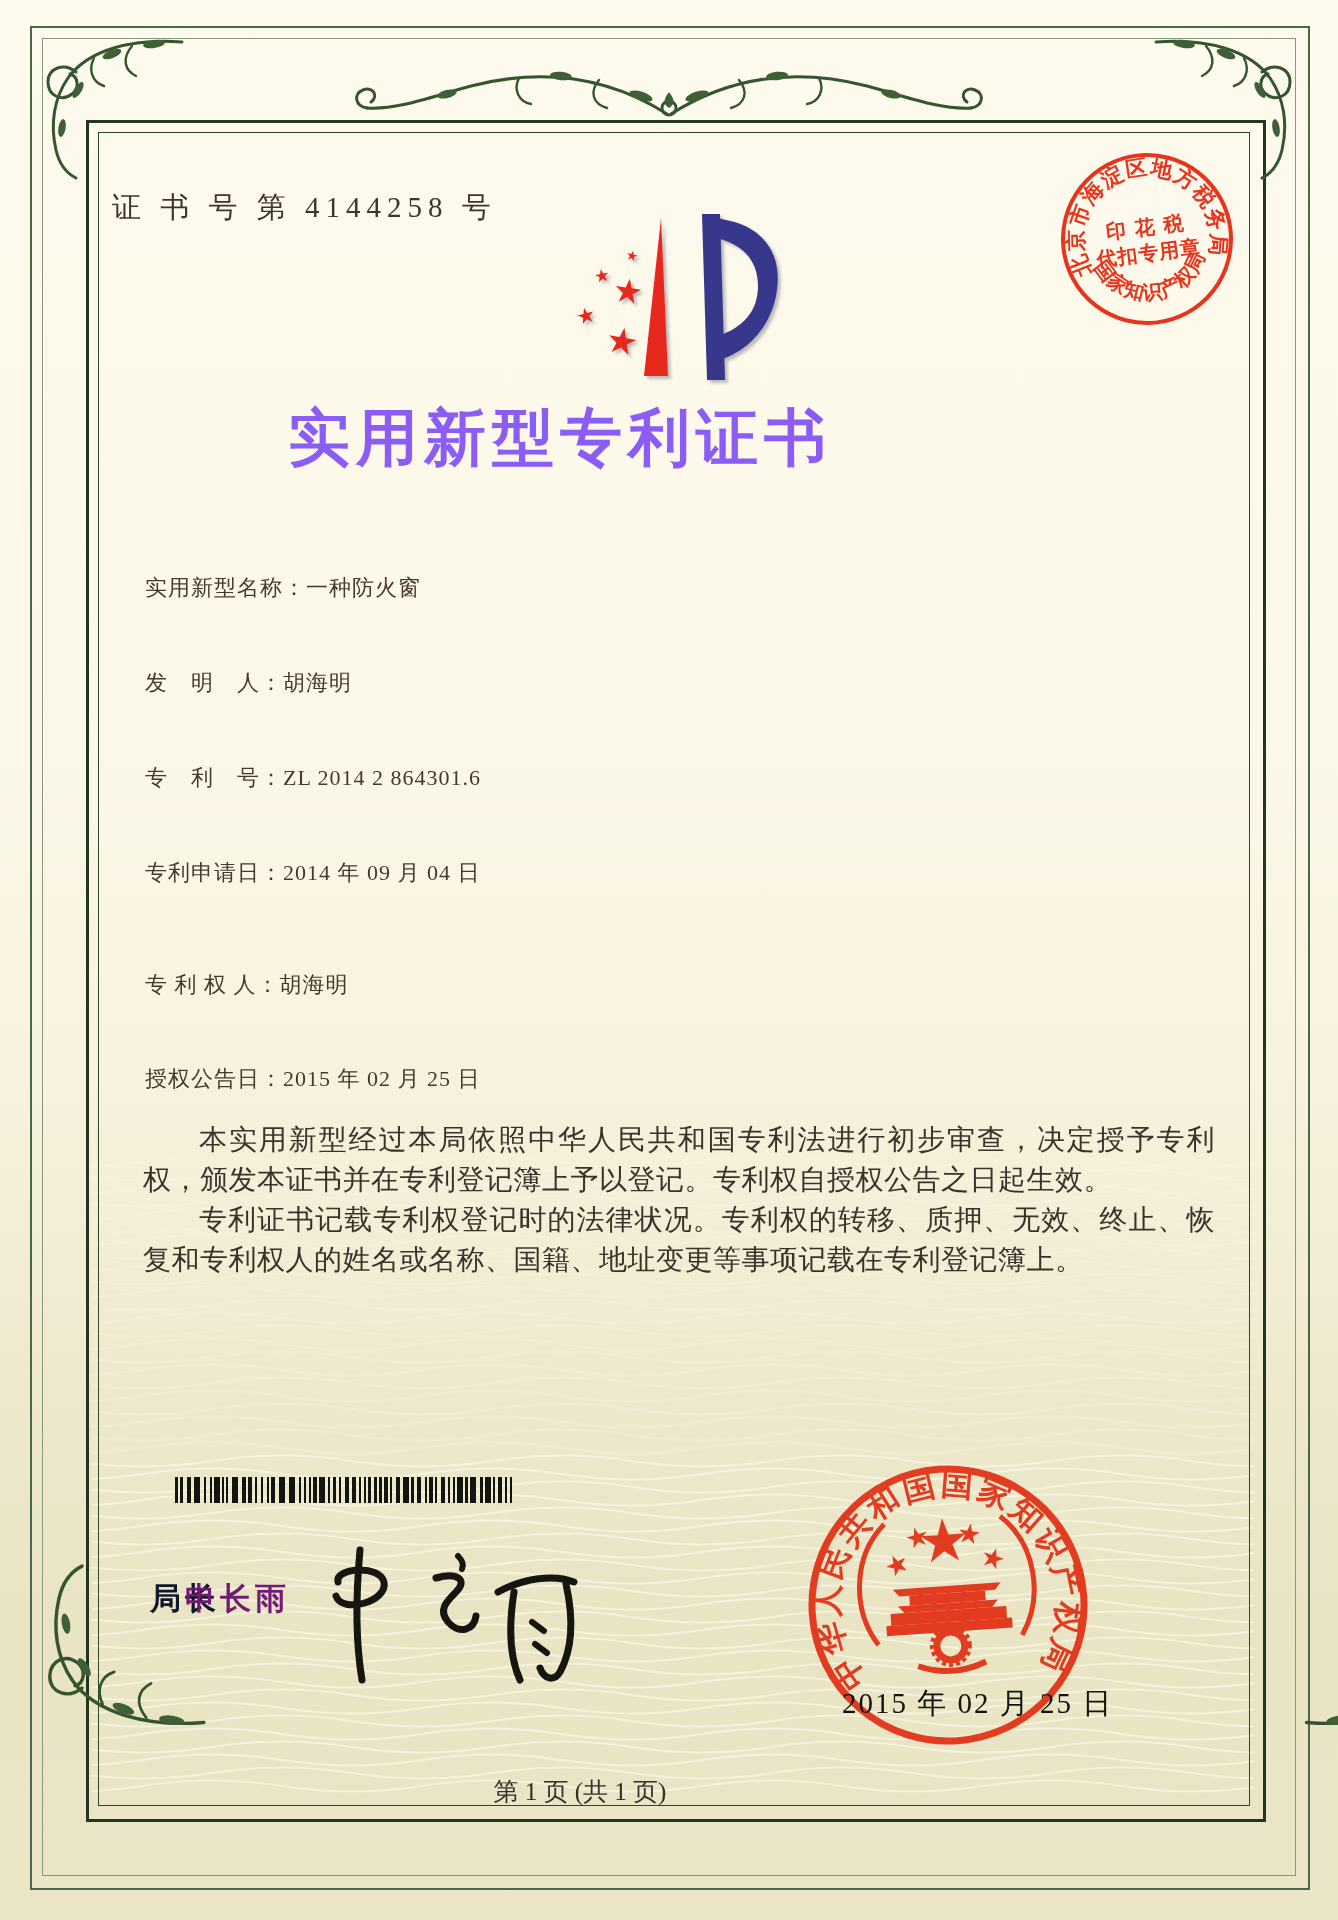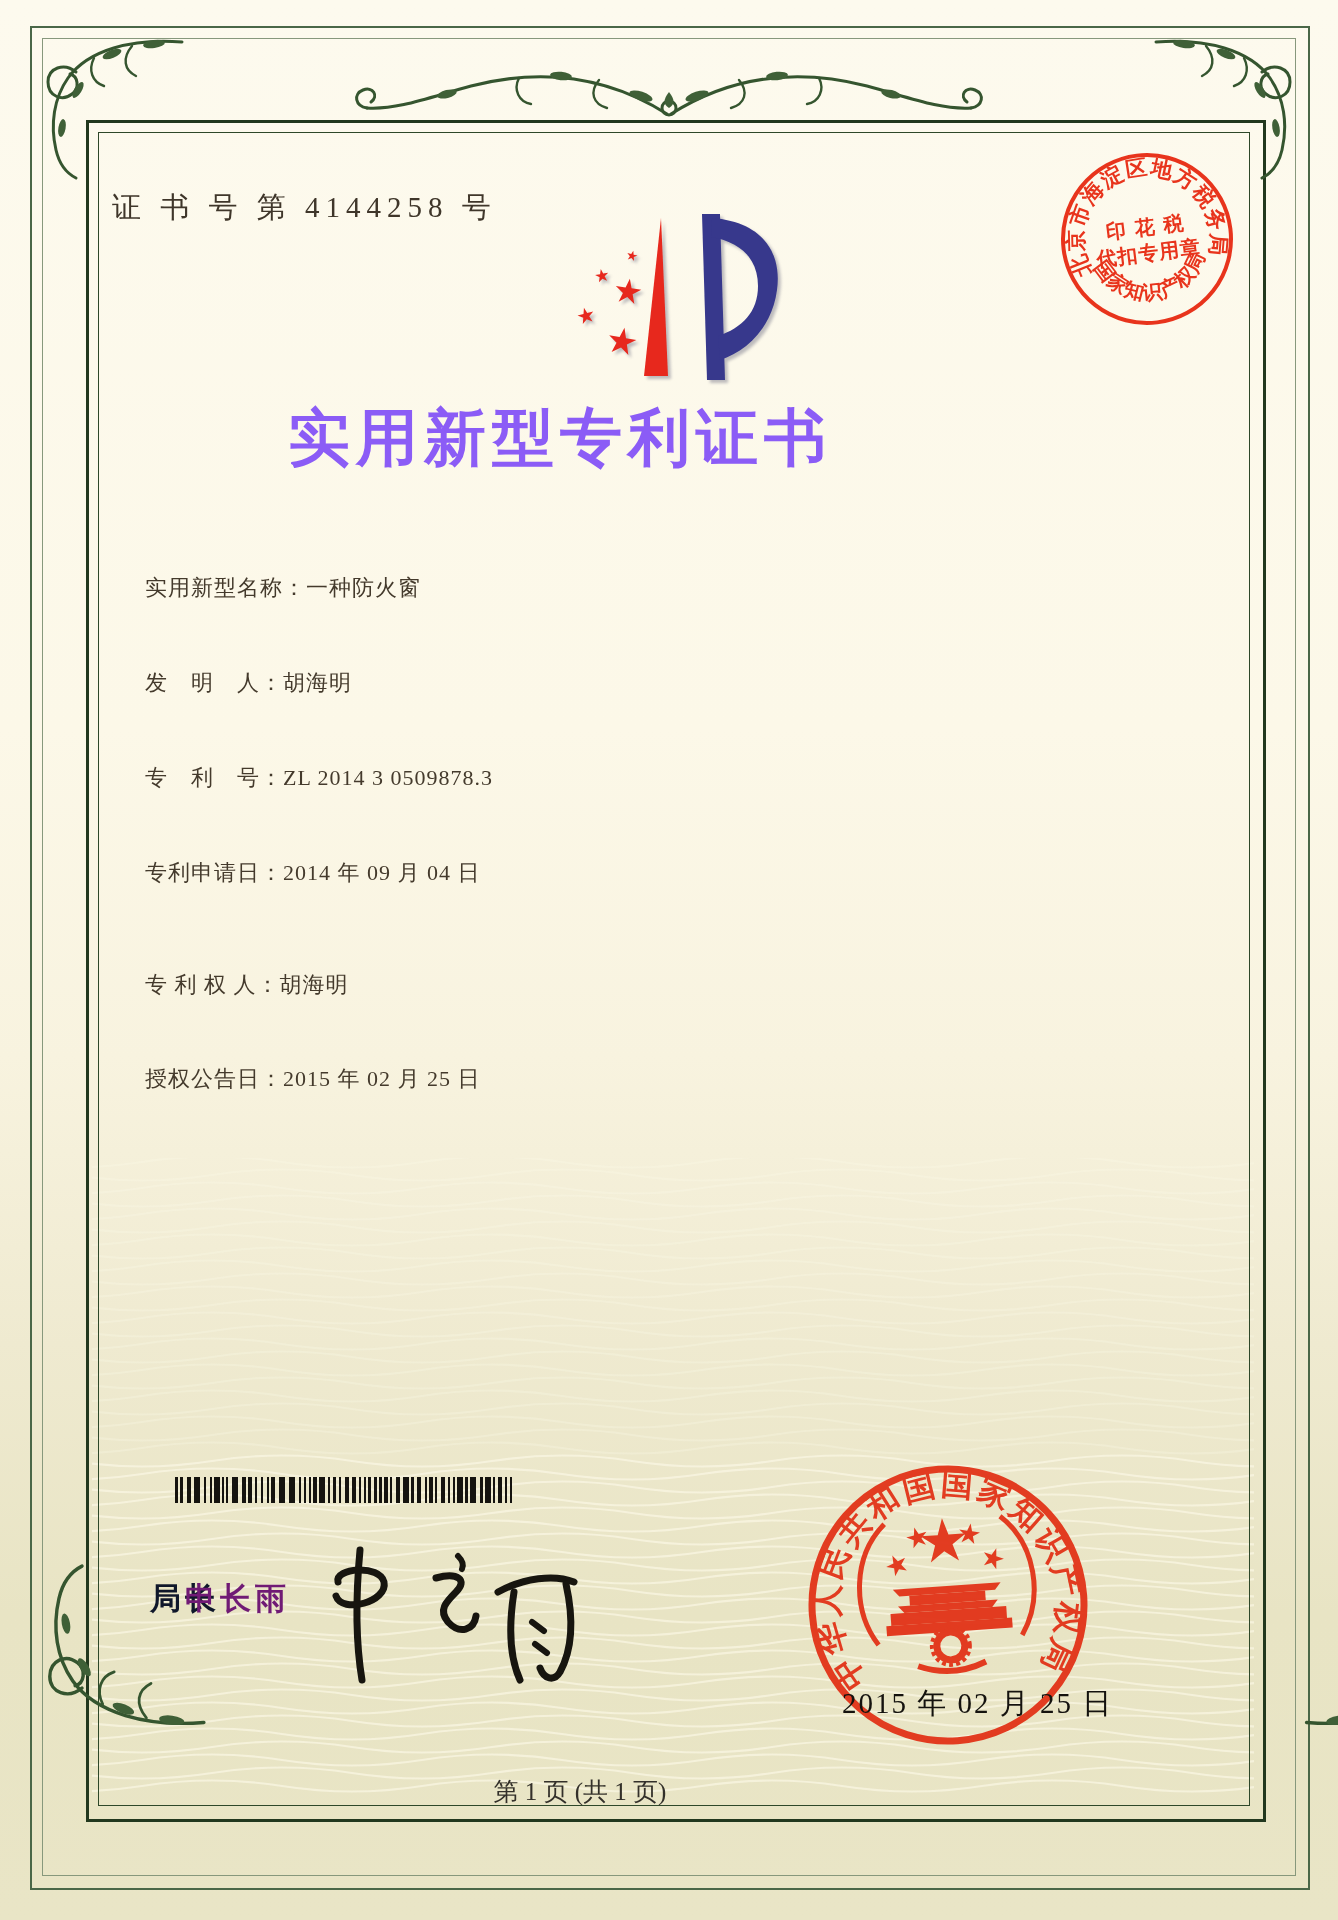--- a/index.html
+++ b/index.html
@@ -184,26 +184,28 @@
     </text>
     <text x="89" y="84" text-anchor="middle" font-size="20" font-weight="700" letter-spacing="2">印 花 税</text>
     <text x="89" y="110" text-anchor="middle" font-size="20" font-weight="700" letter-spacing="1">代扣专用章</text>
   </g>
 </svg>
 
 <h1 class="abs title" style="margin:0">实用新型专利证书</h1>
 
 <div class="abs field f0"><span>实用新型名称：</span><span>一种防火窗</span></div>
 <div class="abs field f1"><span>发　明　人：</span><span>胡海明</span></div>
-<div class="abs field f2"><span>专　利　号：</span><span>ZL 2014 3 0509878.3</span></div>
+<div class="abs field f2"><span>专　利　号：</span><span>ZL 2014 2 864301.6</span></div>
 <div class="abs field f3"><span>专利申请日：</span><span>2014 年 09 月 04 日</span></div>
 <div class="abs field f4"><span>专 利 权 人：</span><span>胡海明</span></div>
 <div class="abs field f5"><span>授权公告日：</span><span>2015 年 02 月 25 日</span></div>
 
 <div class="abs paras">
+  <p>本实用新型经过本局依照中华人民共和国专利法进行初步审查，决定授予专利权，颁发本证书并在专利登记簿上予以登记。专利权自授权公告之日起生效。</p>
+  <p>专利证书记载专利权登记时的法律状况。专利权的转移、质押、无效、终止、恢复和专利权人的姓名或名称、国籍、地址变更等事项记载在专利登记簿上。</p>
 </div>
 
 <div class="abs" id="barcode">
     <i style="left:0px;width:3px"></i>
     <i style="left:5px;width:3px"></i>
     <i style="left:12px;width:4px"></i>
     <i style="left:19px;width:6px"></i>
     <i style="left:29px;width:2px"></i>
     <i style="left:35px;width:2px"></i>
     <i style="left:39px;width:6px"></i>

